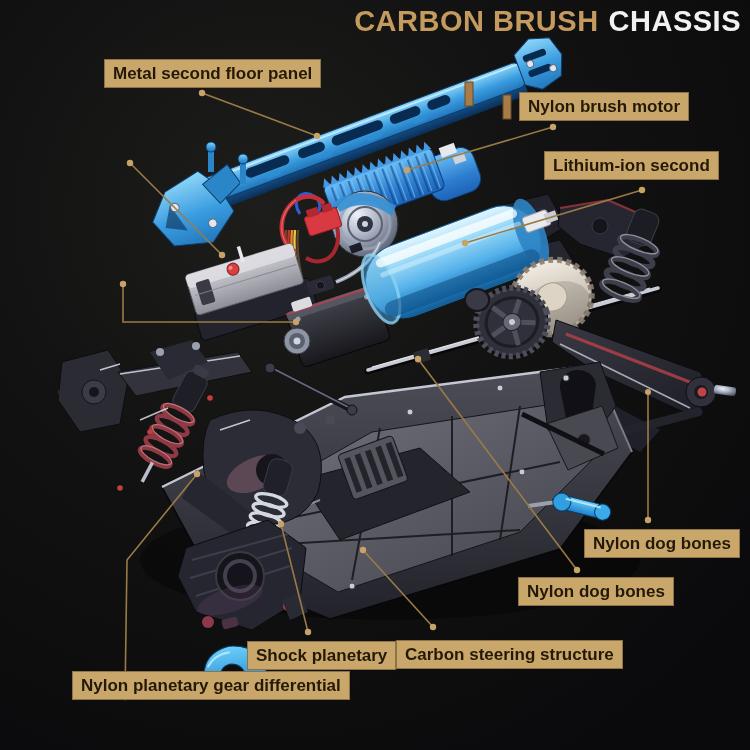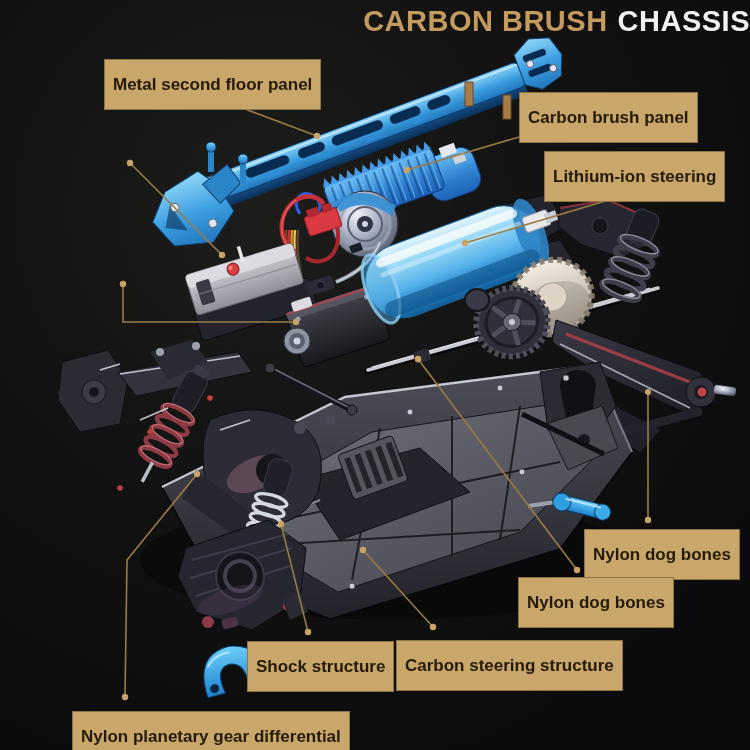--- a/index.html
+++ b/index.html
@@ -1,24 +1,24 @@
 <!DOCTYPE html>
 <html><head>
 <meta charset="utf-8">
 <style>
   html,body{margin:0;padding:0;background:#000;}
   .stage{position:relative;width:750px;height:750px;background:#0e0e0f;overflow:hidden;
          font-family:"Liberation Sans",sans-serif;}
   .stage svg{position:absolute;left:0;top:0;}
-  .title{position:absolute;top:5px;right:0;font-size:29px;font-weight:bold;
+  .title{position:absolute;top:5px;right:9px;font-size:29px;font-weight:bold;
          letter-spacing:.5px;white-space:nowrap;}
   .title .hl{color:#c49a5e;}
   .title .w{color:#f1f1f1;margin-left:10px;}
   .lbl{position:absolute;background:#c9a76a;color:#241807;font-size:17px;font-weight:bold;
-       line-height:21px;padding:14px 8px;white-space:nowrap;border:1px solid rgba(30,20,5,.35);
+       line-height:21px;padding:3px 8px;white-space:nowrap;border:1px solid rgba(30,20,5,.35);
        box-sizing:border-box;}
 </style>
 </head>
 <body>
 
 <div class="stage">
 
 <svg width="750" height="750" viewBox="0 0 750 750">
   <defs>
     <radialGradient id="bgGrad" cx="35%" cy="28%" r="85%">
@@ -425,21 +425,21 @@
       <polyline points="197,474 127,560 125,697" fill="none"></polyline>
           <circle cx="197" cy="474" r="3.2" stroke="none"></circle>
           <circle cx="125" cy="697" r="3.2" stroke="none"></circle>
     </g>
   </g>
 </svg>
 
 <div class="title"><span class="hl">CARBON BRUSH</span><span class="w">CHASSIS</span></div>
 
 <div class="lbl" style="left:104px;top:59px">Metal second floor panel</div>
-<div class="lbl" style="left:519px;top:92px">Carbon brush panel</div>
-<div class="lbl" style="left:544px;top:151px">Lithium-ion steering</div>
+<div class="lbl" style="left:519px;top:92px">Nylon brush motor</div>
+<div class="lbl" style="left:544px;top:151px">Lithium-ion second</div>
 <div class="lbl" style="left:584px;top:529px">Nylon dog bones</div>
 <div class="lbl" style="left:518px;top:577px">Nylon dog bones</div>
-<div class="lbl" style="left:247px;top:641px">Shock structure</div>
+<div class="lbl" style="left:247px;top:641px">Shock planetary</div>
 <div class="lbl" style="left:396px;top:640px">Carbon steering structure</div>
-<div class="lbl" style="left:72px;top:711px">Nylon planetary gear differential</div>
+<div class="lbl" style="left:72px;top:671px">Nylon planetary gear differential</div>
 
 </div>
 
 </body></html>

